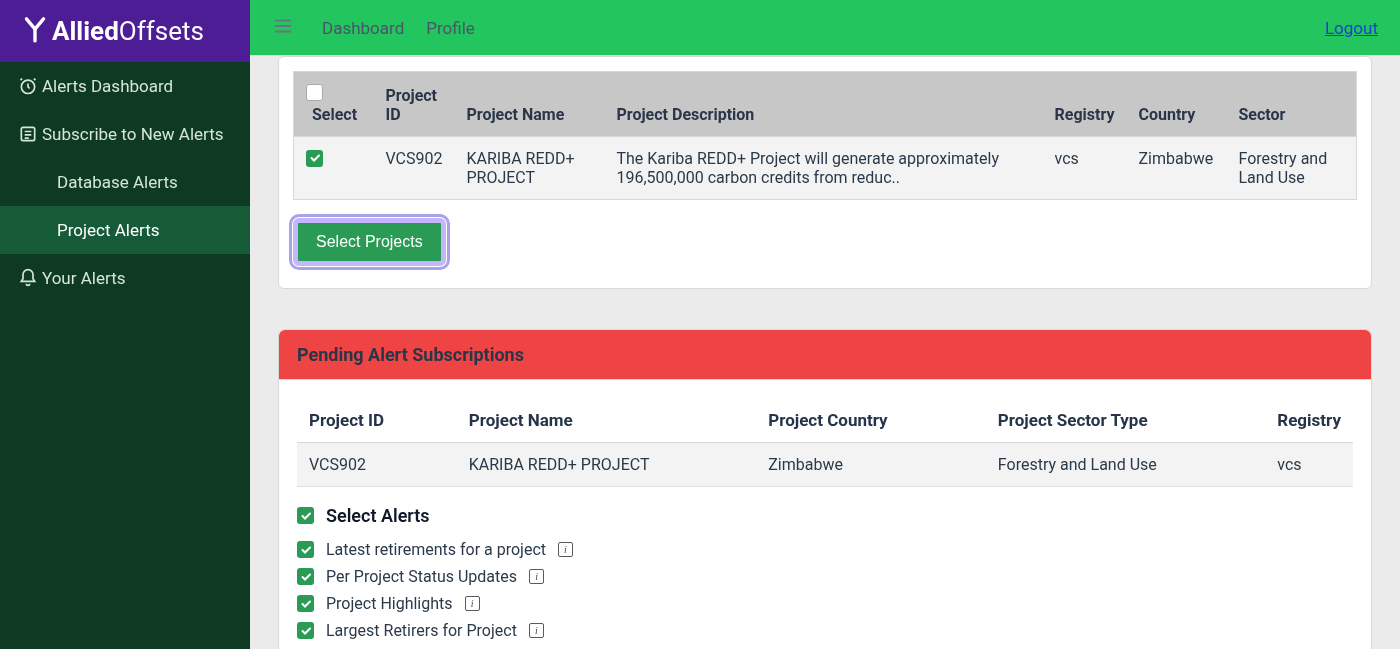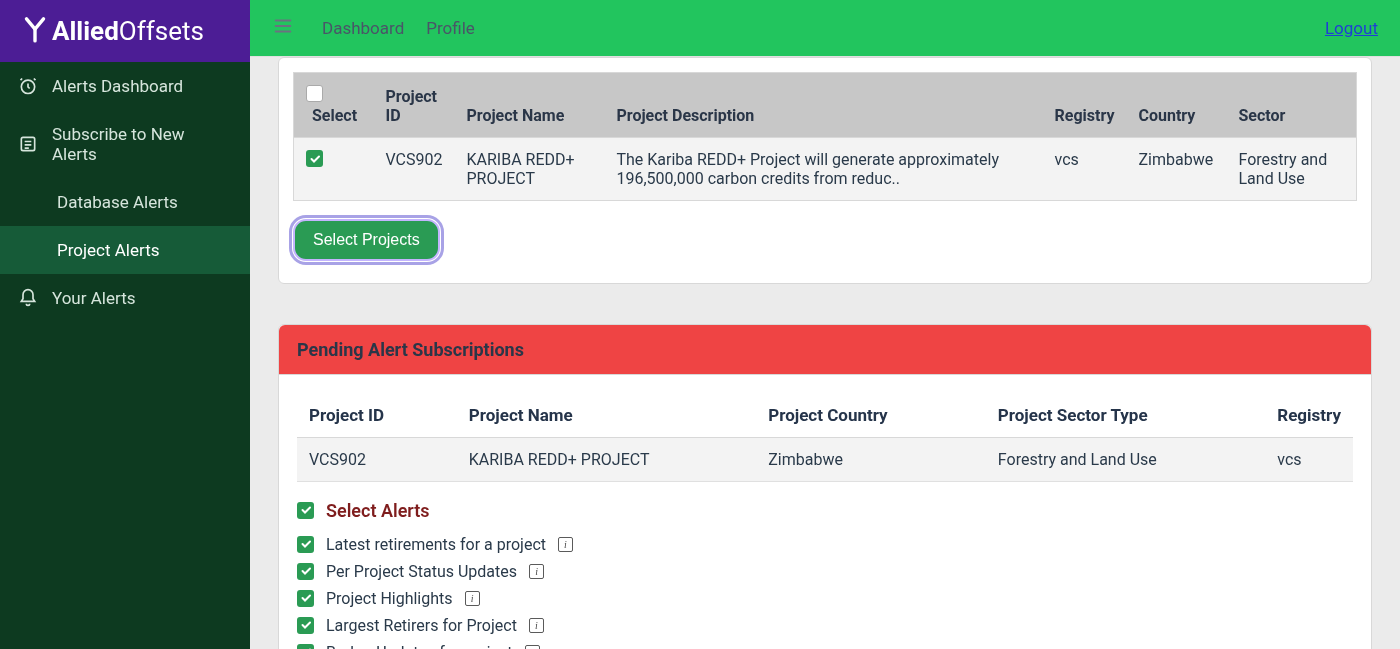--- a/index.html
+++ b/index.html
@@ -33,21 +33,21 @@
     font-size: 26px;
     color: #fff;
     font-weight: 400;
   }
   .logo .bold { font-weight: 700; }
   .logo-icon svg { width: 34px; height: 34px; }
   .nav { padding-top: 0; }
   .nav-group-header, .nav-item {
     display: flex;
     align-items: center;
-    gap: 14px;
+    gap: 4px;
     padding: 14px 18px;
     font-size: 17px;
     cursor: pointer;
   }
   .nav-item.sub { padding-left: 57px; }
   .nav-item.active {
     background: #165b38;
     color: #ffffff;
   }
   .nav-icon { width: 20px; height: 20px; flex-shrink: 0; display:flex; align-items:center; justify-content:center;}
@@ -140,22 +140,22 @@
     background: #2a9b54;
   }
   .checkbox.checked svg { width: 12px; height: 12px; }
 
   .select-projects-btn {
     margin-top: 18px;
     background: #2a9b54;
     color: #fff;
     font-size: 16px;
     padding: 10px 18px;
-    border: 2px solid #c4b5fd;
-    border-radius: 13px;
+    border: 5px solid #c4b5fd;
+    border-radius: 6px;
     cursor: pointer;
     outline: 3px solid #a8a2e6;
     outline-offset: 1px;
   }
 
   table.pending thead th {
     text-align: left;
     padding: 12px;
     font-weight: 700;
     font-size: 17px;
@@ -166,21 +166,21 @@
     padding: 12px;
     background: #f3f3f3;
     border-bottom: 1px solid #e0e0e0;
   }
 
   .alerts-section {
     padding: 18px;
   }
   .alerts-header {
     display: flex; align-items: center; gap: 12px;
-    font-size: 18px; font-weight: 600; color: #7f1d1d;
+    font-size: 18px; font-weight: 600; color: #0f172a;
     margin-bottom: 10px;
   }
   .alert-row {
     display: flex; align-items: center; gap: 12px;
     font-size: 16px;
     padding: 4px 0;
   }
   .info-icon {
     width: 15px; height: 15px;
     border: 1px solid #5a5a5a;

